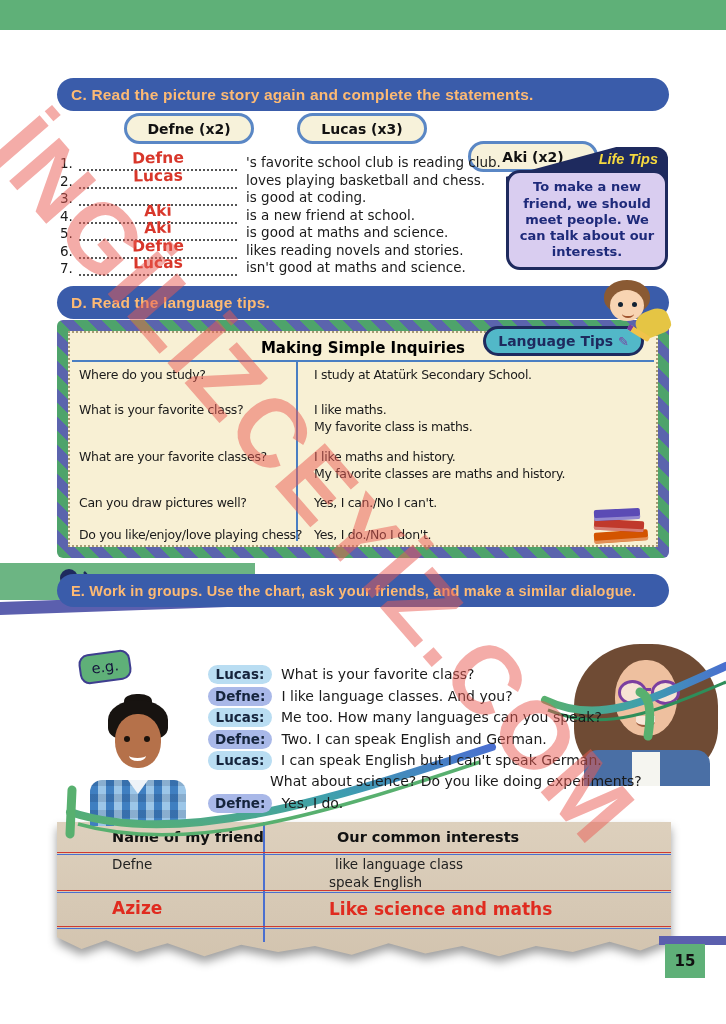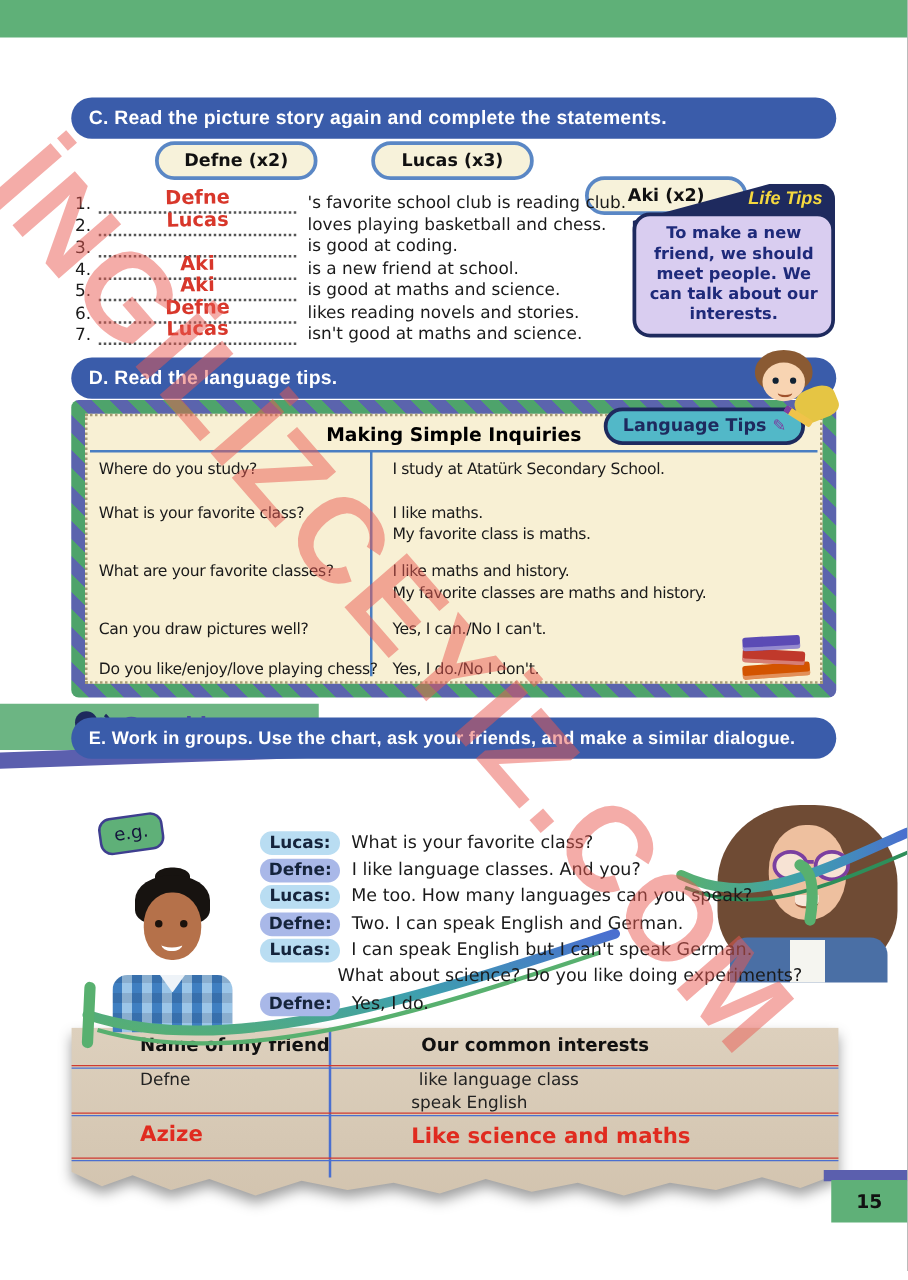--- a/index.html
+++ b/index.html
@@ -6,21 +6,21 @@
   .page {
     position:relative; width:726px; height:1024px; margin:0 auto;
     background:#ffffff; overflow:hidden;
     font-family:"DejaVu Sans", sans-serif; color:#1a1a1a;
   }
   
   .top-bar { position:absolute; left:0; top:0; width:726px; height:30px; background:#5fb078; }
   
   .banner {
     position:absolute; left:57px; width:612px; height:33px; box-sizing:border-box;
-    background:#3a5caa; border-radius:17px; color:#ffffff; display:flex; align-items:center;
+    background:#3a5caa; border-radius:17px; color:#fdba74; display:flex; align-items:center;
     padding-left:14px; font-weight:bold; font-family:"Liberation Sans", sans-serif;
     font-size:15.5px; letter-spacing:.2px; z-index:2;
   }
   .banner-c { top:78px; }
   .banner-d { top:286px; }
   .banner-e { top:574px; font-size:14.5px; }
   
   .pill-wordbank {
     position:absolute; top:113px; width:130px; height:31px; box-sizing:border-box;
     background:#f7f2da; border:3.5px solid #5a87c5; border-radius:16px;
@@ -135,21 +135,21 @@
     background:linear-gradient(180deg, #ddd0bd, #d6c8b4 60%, #d2c3ae);
     clip-path:polygon(0 0,100% 0,100% 80%,95% 88%,90% 82%,84% 89%,78% 85%,72% 92%,66% 85%,60% 90%,54% 83%,48% 91%,42% 85%,36% 89%,30% 84%,24% 92%,18% 83%,13% 89%,8% 81%,4% 87%,0 79%);
   }
   .ft-line { position:absolute; left:0; width:100%; height:1px; border-top:1.6px solid #cf3a30; border-bottom:1.6px solid #4a6fd0; }
   .ft-vline { position:absolute; left:206px; top:0; width:2px; height:120px; background:#4a6fd0; }
   .ft-h { position:absolute; font-weight:bold; font-size:14.5px; color:#111; }
   .ft-cell { position:absolute; font-size:13.5px; color:#222; }
   .ft-hand { position:absolute; color:#e02b1f; font-size:17px; font-weight:bold; }
   
   .pagenum-bar { position:absolute; left:659px; top:936px; width:67px; height:9px; background:#5b5fae; z-index:3; }
-  .pagenum-box { position:absolute; left:665px; top:944px; width:61px; height:34px; background:#5fb078; display:flex; align-items:center; justify-content:center; font-size:15px; font-weight:bold; color:#111; z-index:3; }
+  .pagenum-box { position:absolute; left:665px; top:944px; width:40px; height:34px; background:#5fb078; display:flex; align-items:center; justify-content:center; font-size:15px; font-weight:bold; color:#111; z-index:3; }
   
   .watermark {
     position:absolute; left:52px; top:96px; z-index:50; pointer-events:none;
     font-size:96px; font-weight:bold; letter-spacing:3px; white-space:nowrap;
     color:rgba(233,90,82,.5); transform:rotate(49deg); transform-origin:0 0;
     font-family:"Liberation Sans", sans-serif;
   }
 </style>
 </head>
 <body>

